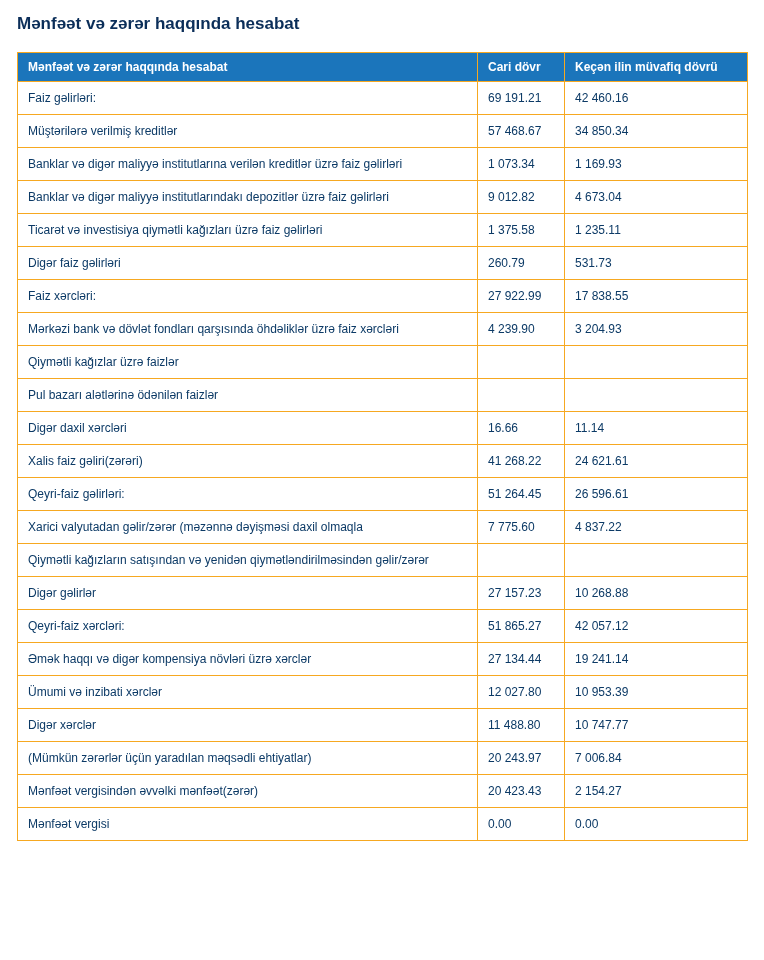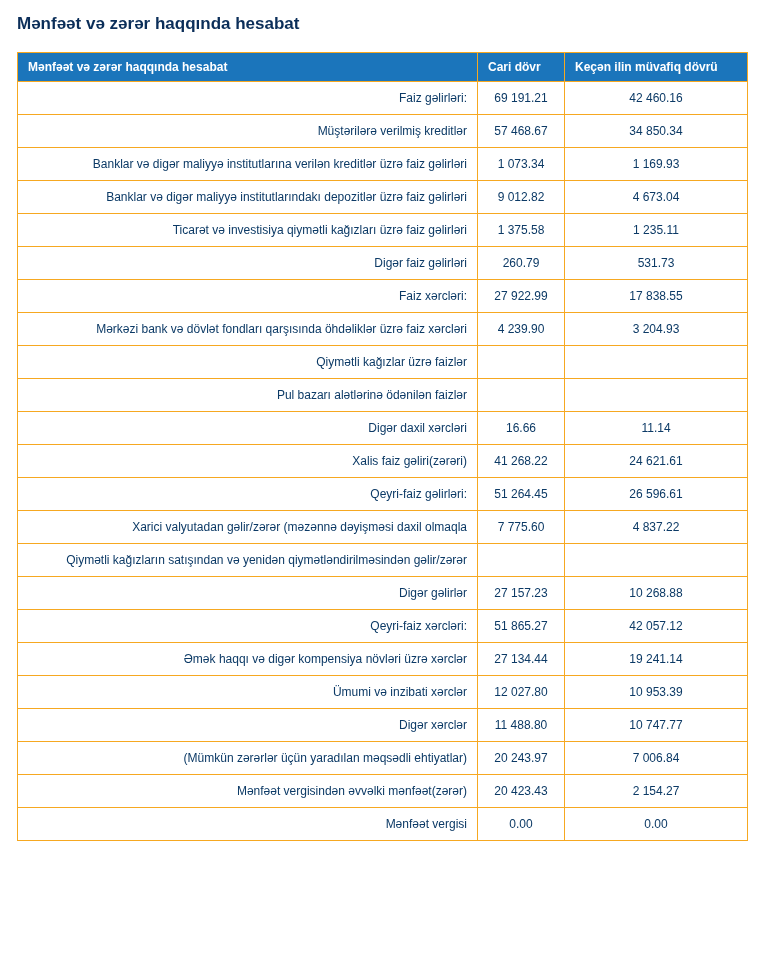--- a/index.html
+++ b/index.html
@@ -39,22 +39,22 @@
     padding: 7px 10px;
     vertical-align: middle;
   }
   table.report td {
     color: #0c3a66;
     background: #ffffff;
     padding: 9px 10px;
     vertical-align: middle;
     height: 31px;
   }
-  td.label-cell { text-align: right; }
-  td.num-cell { text-align: center; }
+  td.label-cell { text-align: left; }
+  td.num-cell { text-align: left; }
   col.c1 { width: 460px; }
   col.c2 { width: 87px; }
   col.c3 { width: 183px; }
 </style>
 </head>
 <body>
 
 <div class="page">
   <h1 class="page-title">Mənfəət və zərər haqqında hesabat</h1>
 

